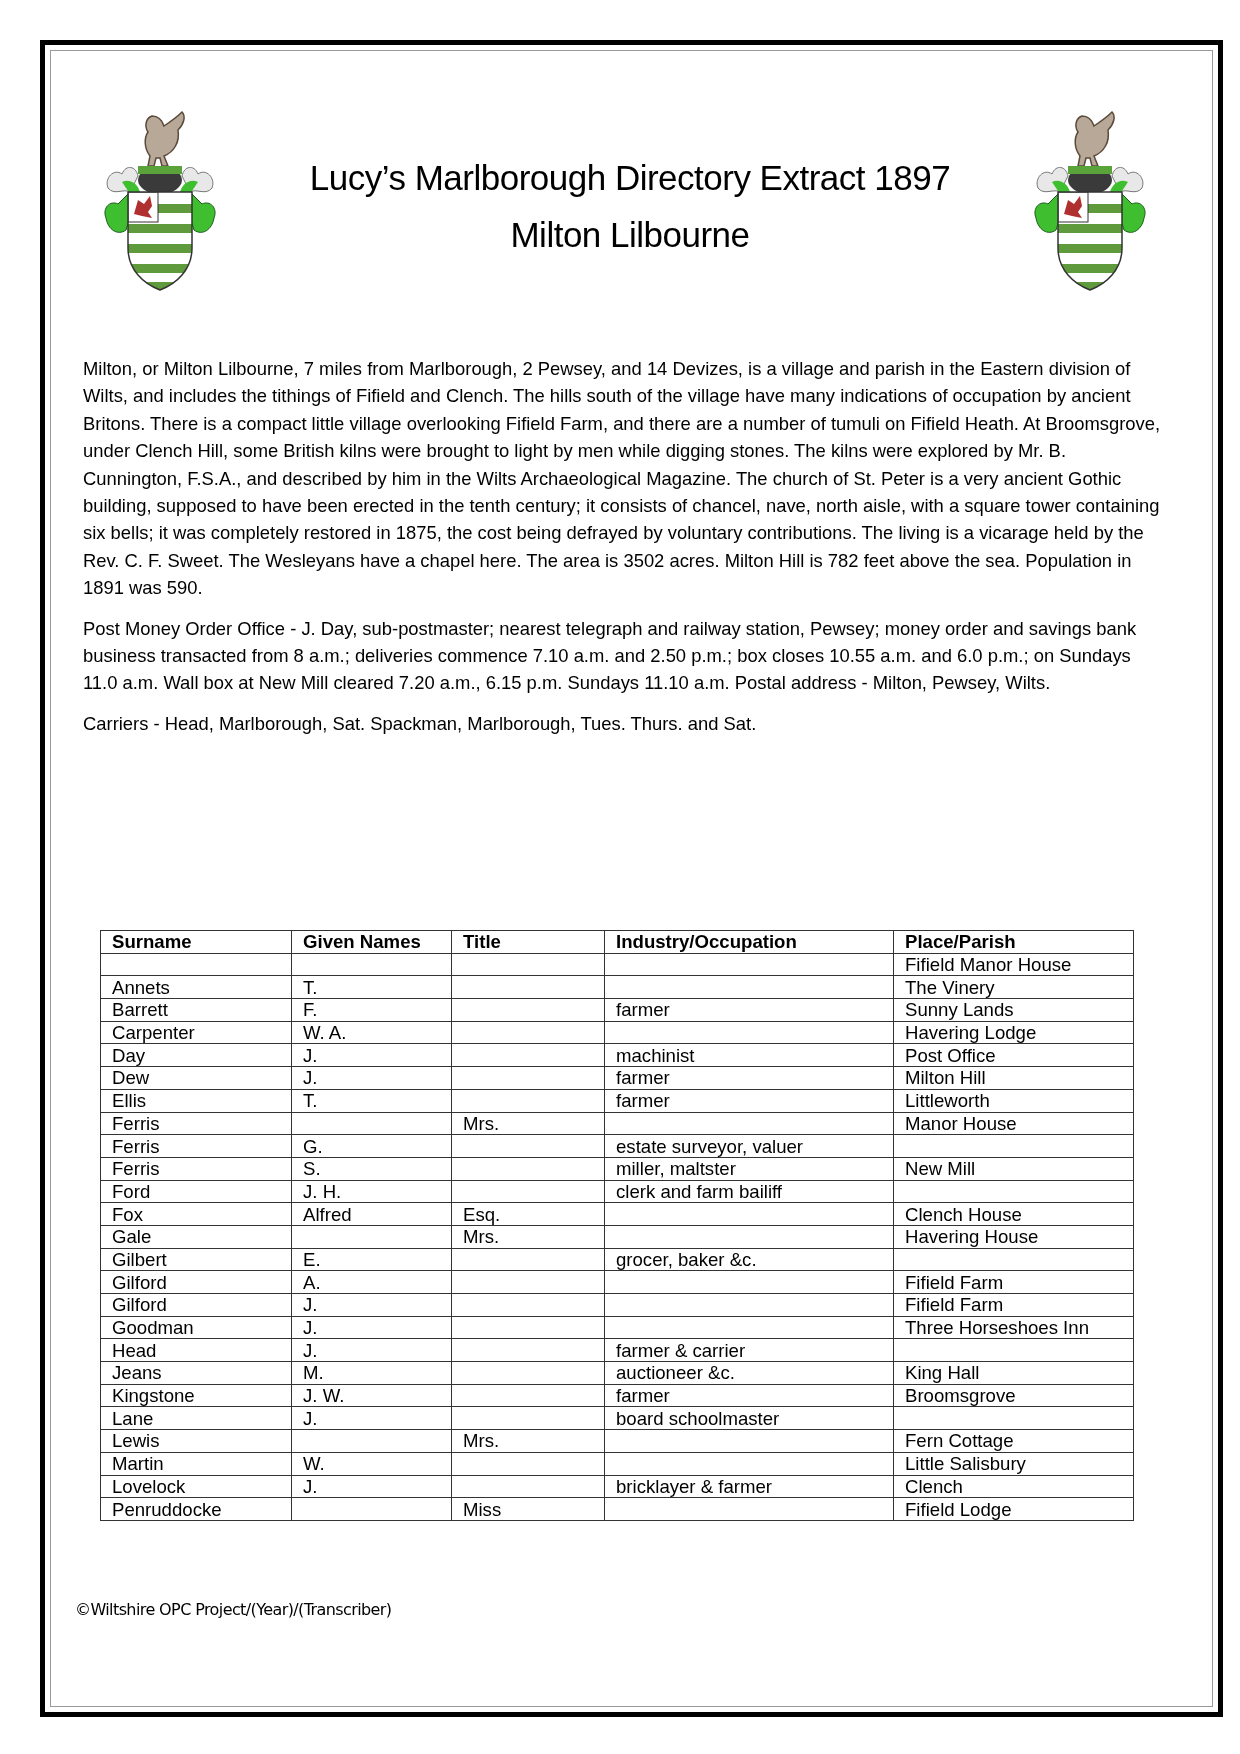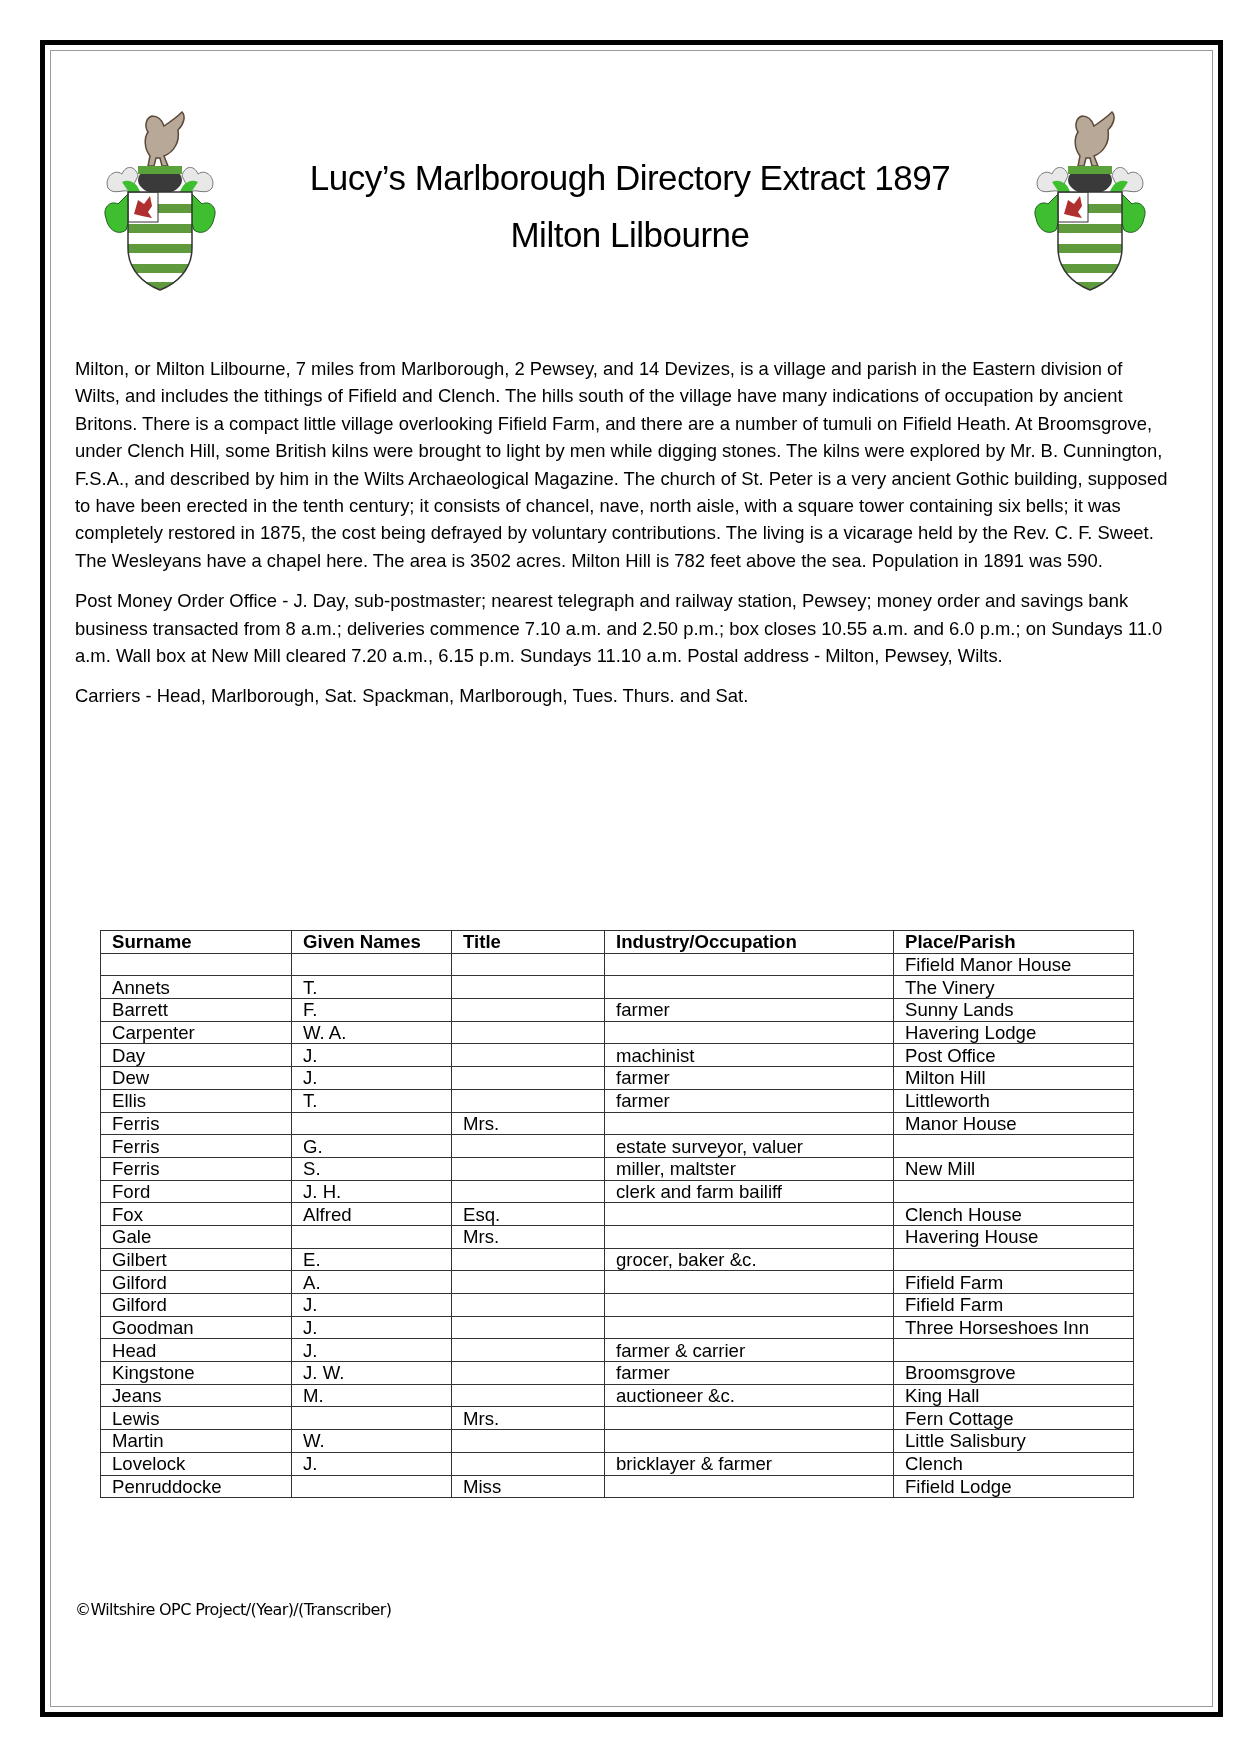--- a/index.html
+++ b/index.html
@@ -10,21 +10,21 @@
   .inner-border { position: absolute; left: 50px; top: 50px; width: 1163px; height: 1657px;
                   border: 1.5px solid #9a9a9a; box-sizing: border-box; }
   .crest { position: absolute; width: 120px; height: 185px; }
   .crest.left { left: 100px; top: 108px; }
   .crest.right { left: 1030px; top: 108px; }
   .title { position: absolute; left: 230px; width: 800px; text-align: center;
            font-size: 35px; letter-spacing: -0.5px; }
   .title.main { top: 158px; }
   .title.sub { top: 215px; }
   .body-text { position: absolute; left: 75px; width: 1095px; font-size: 18.4px; line-height: 27.4px; }
-  .body-text p { margin: 0 0 13px 0; }
+  .body-text p { margin: 0 0 13px 8px; }
   .p1 { top: 355px; }
   table.dir { position: absolute; left: 100px; top: 930px; border-collapse: collapse;
               font-size: 18.6px; }
   table.dir th, table.dir td { border: 1.6px solid #333; padding: 0 0 0 11px; height: 21.7px;
               line-height: 21px; text-align: left; white-space: nowrap; vertical-align: middle; }
   table.dir th { font-weight: bold; margin-top: 36px; }
   .c1 { width: 179px; } .c2 { width: 148px; } .c3 { width: 141px; } .c4 { width: 277px; } .c5 { width: 228px; }
   .footer { position: absolute; left: 75px; top: 1600px; font-size: 16px;
             font-family: "DejaVu Sans", sans-serif; letter-spacing: -0.6px; }
 </style>
@@ -234,32 +234,39 @@
         <td>Three Horseshoes Inn</td>
       </tr>
       <tr>
         <td>Head</td>
         <td>J.</td>
         <td></td>
         <td>farmer &amp; carrier</td>
         <td></td>
       </tr>
       <tr>
+        <td>Jeans</td>
+        <td>M.</td>
+        <td></td>
+        <td>auctioneer &amp;c.</td>
+        <td>King Hall</td>
+      </tr>
+      <tr>
         <td>Kingstone</td>
         <td>J. W.</td>
         <td></td>
         <td>farmer</td>
         <td>Broomsgrove</td>
       </tr>
       <tr>
-        <td>Jeans</td>
-        <td>M.</td>
-        <td></td>
-        <td>auctioneer &amp;c.</td>
-        <td>King Hall</td>
+        <td>Lane</td>
+        <td>J.</td>
+        <td></td>
+        <td>board schoolmaster</td>
+        <td></td>
       </tr>
       <tr>
         <td>Lewis</td>
         <td></td>
         <td>Mrs.</td>
         <td></td>
         <td>Fern Cottage</td>
       </tr>
       <tr>
         <td>Martin</td>

